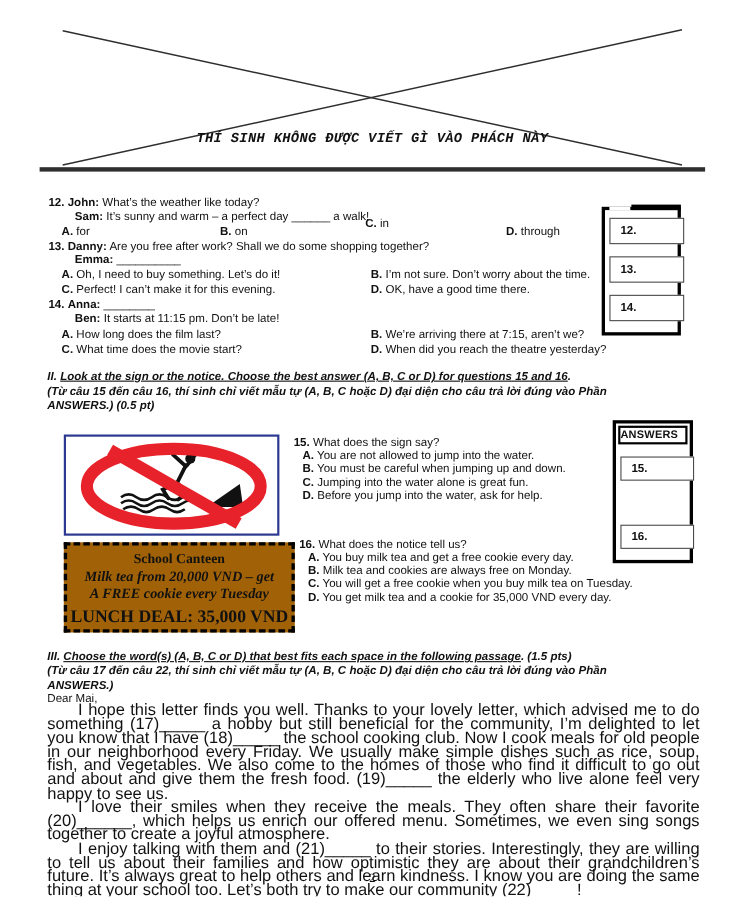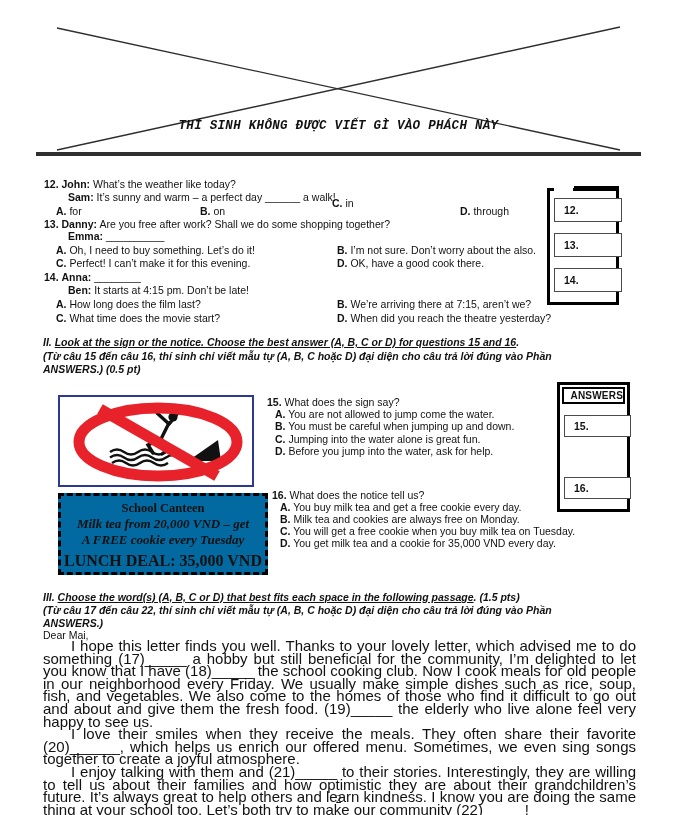--- a/index.html
+++ b/index.html
@@ -18,28 +18,28 @@
   .rule{position:absolute;left:36px;top:152px;width:605px;height:4px;background:#2f2f2f;}
   
   .ansbox{position:absolute;border:3px solid #000;background:#fff;}
   .ansbox1{left:547px;top:188px;width:66px;height:111px;}
   .cap{position:absolute;top:-5px;left:24px;right:-3px;height:5px;background:#000;}
   .gap{position:absolute;top:-3px;left:4px;width:19px;height:3px;background:#fff;}
   .anscell{position:absolute;left:4px;width:57px;height:22px;border:1px solid #4a4a4a;
         font-size:10.5px;font-weight:700;line-height:22px;padding-left:9px;background:#fff;}
   .ansbox2{left:557px;top:382px;width:67px;height:124px;}
   .anshdr{margin:2px 2px 0 2px;border:2px solid #000;height:13px;line-height:13px;
-        text-align:right;font-size:10px;font-weight:700;letter-spacing:.2px;}
+        text-align:left;font-size:10px;font-weight:700;letter-spacing:.2px;}
   .anscell2{position:absolute;left:4px;width:56px;height:20px;border:1px solid #4a4a4a;
         font-size:10.5px;font-weight:700;line-height:20px;padding-left:9px;background:#fff;}
   
   .sign{position:absolute;left:58px;top:395px;width:192px;height:88px;border:2px solid #2b3990;background:#fff;}
   
   .canteen{position:absolute;left:58px;top:493px;width:204px;height:71px;border:3px dashed #000;
-        background:#0369a1;text-align:center;font-family:"Liberation Serif",serif;padding-top:5px;}
+        background:#a16207;text-align:center;font-family:"Liberation Serif",serif;padding-top:5px;}
   .canteen .c1{font-weight:700;font-size:12.5px;line-height:15px;}
   .canteen .c2{font-weight:700;font-style:italic;font-size:13px;line-height:15.5px;}
   .canteen .c4{font-weight:700;font-size:16px;line-height:16px;margin-top:6px;}
   
   .letter{position:absolute;left:43px;top:640px;width:593px;font-size:15px;line-height:12.6px;}
   .letter p{margin:0;text-indent:28px;text-align:justify;}
   .letter .plain{text-indent:0;text-align:center;}
   .pageno{position:absolute;left:0;top:793px;width:677px;text-align:center;
         font-family:"Liberation Serif",serif;font-size:11.5px;}
 </style>
@@ -75,33 +75,33 @@
     <b>13.</b>
     <b>Danny:</b>
     <span>Are you free after work? Shall we do some shopping together?</span>
   </div>
   <div class="ln" style="left:68px;top:230px">
     <b>Emma:</b>
     <span>__________</span>
   </div>
   <div>
     <span class="ln" style="left:56px;top:244px"><b>A.</b> <span>Oh, I need to buy something. Let’s do it!</span></span>
-    <span class="ln" style="left:337px;top:244px"><b>B.</b> <span>I’m not sure. Don’t worry about the also.</span></span>
+    <span class="ln" style="left:337px;top:244px"><b>B.</b> <span>I’m not sure. Don’t worry about the time.</span></span>
     <span class="ln" style="left:56px;top:257px"><b>C.</b> <span>Perfect! I can’t make it for this evening.</span></span>
-    <span class="ln" style="left:337px;top:257px"><b>D.</b> <span>OK, have a good cook there.</span></span>
+    <span class="ln" style="left:337px;top:257px"><b>D.</b> <span>OK, have a good time there.</span></span>
   </div>
 
   <div class="ln" style="left:44px;top:271px">
     <b>14.</b>
     <b>Anna:</b>
     <span>________</span>
   </div>
   <div class="ln" style="left:68px;top:284px">
     <b>Ben:</b>
-    <span>It starts at 4:15 pm. Don’t be late!</span>
+    <span>It starts at 11:15 pm. Don’t be late!</span>
   </div>
   <div>
     <span class="ln" style="left:56px;top:298px"><b>A.</b> <span>How long does the film last?</span></span>
     <span class="ln" style="left:337px;top:298px"><b>B.</b> <span>We’re arriving there at 7:15, aren’t we?</span></span>
     <span class="ln" style="left:56px;top:312px"><b>C.</b> <span>What time does the movie start?</span></span>
     <span class="ln" style="left:337px;top:312px"><b>D.</b> <span>When did you reach the theatre yesterday?</span></span>
   </div>
 
   <div class="ansbox ansbox1">
     <div class="gap"></div>
@@ -137,21 +137,21 @@
       <ellipse cx="98" cy="45" rx="79" ry="34" fill="none" stroke-width="11" stroke="#e8222a"></ellipse>
       <line x1="40" y1="12" x2="157" y2="79" stroke-width="11" stroke="#e8222a"></line>
     </svg>
   </div>
 
   <div class="ln" style="left:267px;top:396px">
     <b>15.</b>
     <span>What does the sign say?</span>
   </div>
   <div>
-    <span class="ln" style="left:275px;top:408px"><b>A.</b> <span>You are not allowed to jump come the water.</span></span>
+    <span class="ln" style="left:275px;top:408px"><b>A.</b> <span>You are not allowed to jump into the water.</span></span>
     <span class="ln" style="left:275px;top:420px"><b>B.</b> <span>You must be careful when jumping up and down.</span></span>
     <span class="ln" style="left:275px;top:433px"><b>C.</b> <span>Jumping into the water alone is great fun.</span></span>
     <span class="ln" style="left:275px;top:445px"><b>D.</b> <span>Before you jump into the water, ask for help.</span></span>
   </div>
 
   <div class="ansbox ansbox2">
     <div class="anshdr">ANSWERS</div>
     <div class="anscell2" style="top:30px">15.</div>
     <div class="anscell2" style="top:92px">16.</div>
   </div>

